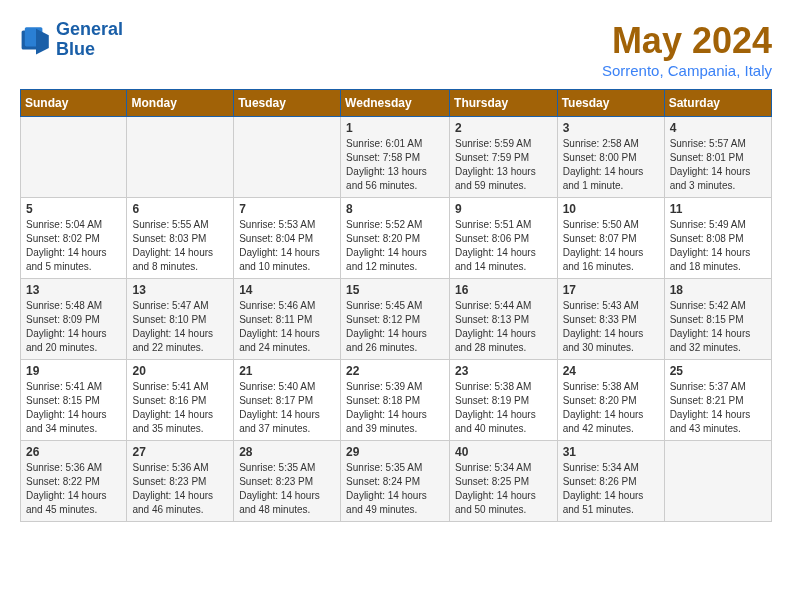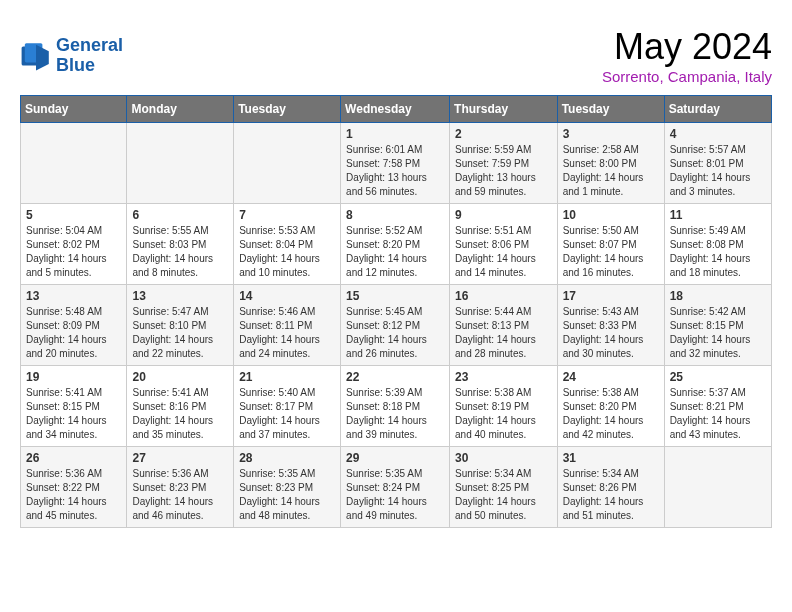--- a/index.html
+++ b/index.html
@@ -6,23 +6,22 @@
     body {
       font-family: Arial, sans-serif;
       background: #fff;
       width: 792px;
       min-height: 612px;
       padding: 20px;
     }
     .header {
       display: flex;
       justify-content: space-between;
-      align-items: center;
+      align-items: flex-start;
       margin-bottom: 10px;
-      margin-top: 6px;
     }
     .logo {
       display: flex;
       align-items: center;
       gap: 4px;
     }
     .logo-text {
       font-size: 18px;
       font-weight: bold;
       color: #333;
@@ -33,34 +32,34 @@
     }
     .logo-icon {
       width: 32px;
       height: 32px;
     }
     .title-block {
       text-align: right;
     }
     .month-title {
       font-size: 36px;
-      color: #000000;
-      font-weight: normal;
+      color: #a16207;
+      font-weight: bold;
     }
     .location {
       font-size: 15px;
-      color: #a21caf;
+      color: #3b82f6;
     }
     table {
       width: 100%;
       border-collapse: collapse;
       font-size: 11px;
     }
     thead tr th {
-      background-color: #737373;
+      background-color: #a16207;
       color: #fff;
       padding: 6px 4px;
       text-align: left;
       font-size: 12px;
       font-weight: bold;
       border: 1px solid #1a5fa8;
     }
     tbody tr td {
       border: 1px solid #ccc;
       vertical-align: top;
@@ -333,21 +332,21 @@
 and 48 minutes.</div>
         </td>
         <td>
           <span class="day-number">29</span>
           <div class="day-detail">Sunrise: 5:35 AM
 Sunset: 8:24 PM
 Daylight: 14 hours
 and 49 minutes.</div>
         </td>
         <td>
-          <span class="day-number">30</span>
+          <span class="day-number">40</span>
           <div class="day-detail">Sunrise: 5:34 AM
 Sunset: 8:25 PM
 Daylight: 14 hours
 and 50 minutes.</div>
         </td>
         <td>
           <span class="day-number">31</span>
           <div class="day-detail">Sunrise: 5:34 AM
 Sunset: 8:26 PM
 Daylight: 14 hours

